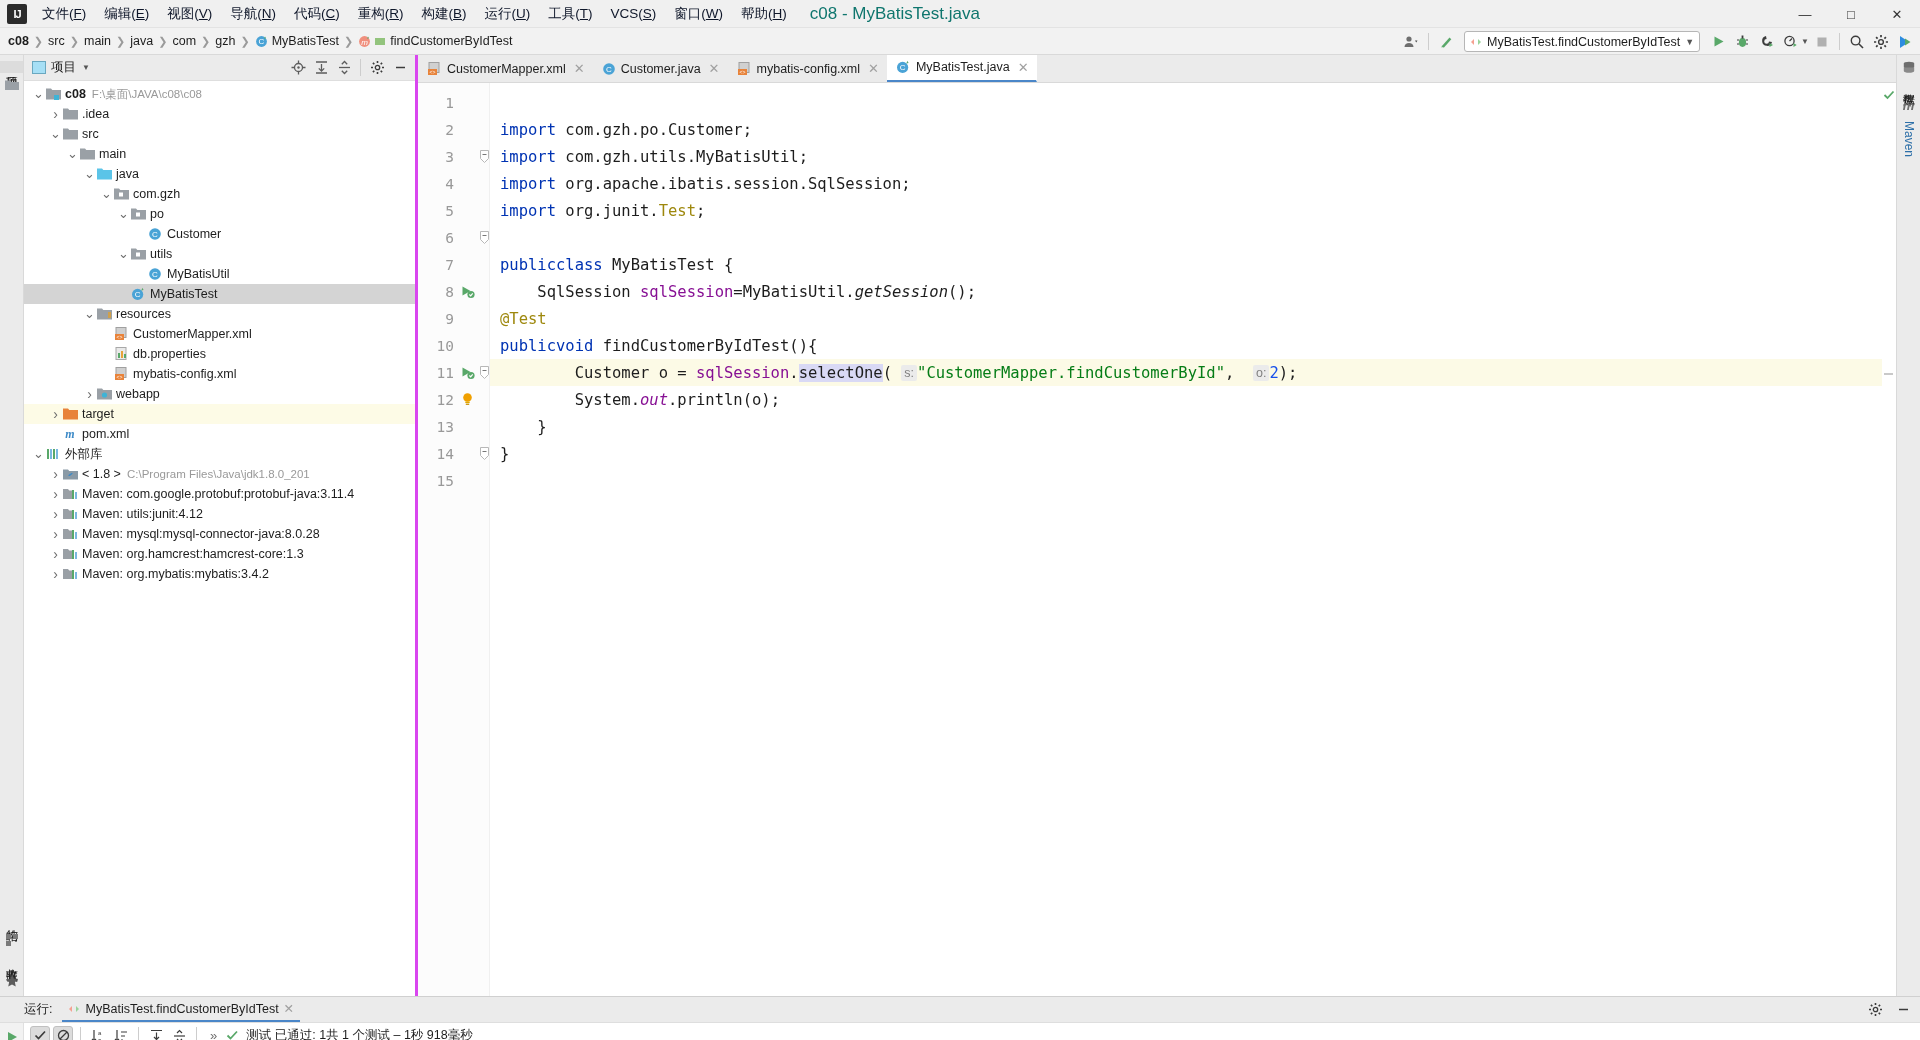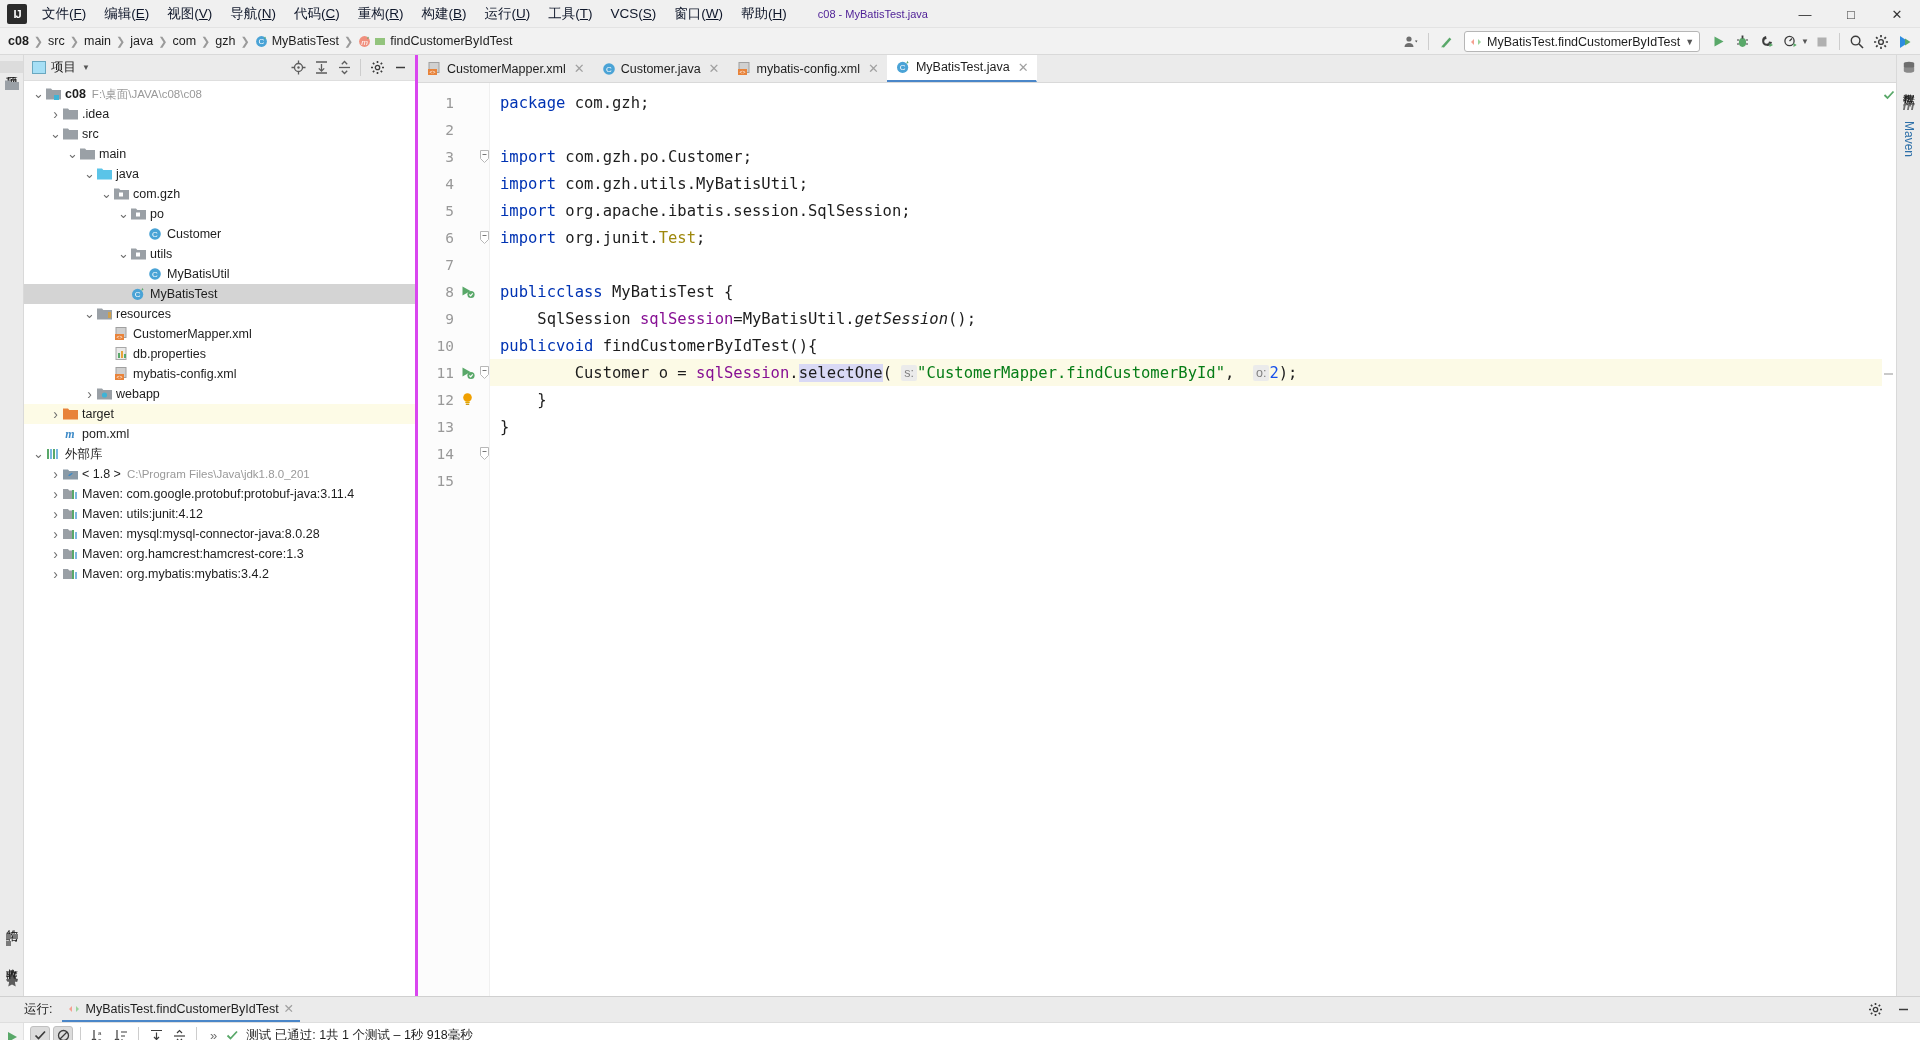--- a/index.html
+++ b/index.html
@@ -9,21 +9,21 @@
 
   
   .titlebar { height:28px; background:#f0f0f0; display:flex; align-items:center;
     border-bottom:1px solid #e3e3e3; position:relative; }
   .ij-logo { width:20px; height:20px; margin:0 6px 0 7px; background:#2b2b2b;
     color:#fff; font-size:11px; font-weight:bold; display:flex; align-items:center;
     justify-content:center; border-radius:2px; letter-spacing:-1px; }
   .menu { display:flex; align-items:center; }
   .menu-item { padding:4px 9px; font-size:13.5px; white-space:nowrap; color:#0f172a; }
   .menu-item u { text-decoration:underline; }
-  .win-title { margin-left:22px; font-size:11px; color:#4c1d95; }
+  .win-title { margin-left:14px; font-size:17px; color:#0f766e; }
   .win-ctrl { position:absolute; right:0; top:0; height:28px; display:flex; }
   .win-btn { width:46px; height:28px; display:flex; align-items:center;
     justify-content:center; font-size:13px; color:#333; }
 
   
   .navbar { height:27px; background:#f2f2f2; display:flex; align-items:center;
     border-bottom:1px solid #d9d9d9; position:relative; padding-left:8px; }
   .crumb { display:flex; align-items:center; font-size:12.5px; color:#1d1d1d; }
   .crumb .sep { color:#9a9a9a; margin:0 5px; font-size:11px; }
   .navright { position:absolute; right:4px; top:0; height:27px; display:flex;
@@ -749,31 +749,32 @@
                 <path d="M0.5 0.5h8v8l-4 4-4-4z" fill="#fff" stroke="#b8b8b8"></path>
                 <path d="M2.5 4.5h4" stroke="#777" stroke-width="1"></path>
               </svg>
             </span>
           </div>
           <div class="gline">
             <span style="position: absolute; left: 0px; width: 36px; text-align: right;">15</span>
           </div>
         </div>
       <div class="code" id="code">
-          <div class="cline"><span class="k">package</span> com.gzh;</div>
           <div class="cline"></div>
           <div class="cline"><span class="k">import</span> com.gzh.po.Customer;</div>
           <div class="cline"><span class="k">import</span> com.gzh.utils.MyBatisUtil;</div>
           <div class="cline"><span class="k">import</span> org.apache.ibatis.session.SqlSession;</div>
           <div class="cline"><span class="k">import</span> org.junit.<span class="an">Test</span>;</div>
           <div class="cline"></div>
           <div class="cline"><span class="k">public</span> <span class="k">class</span> MyBatisTest {</div>
           <div class="cline">    SqlSession <span class="f">sqlSession</span>=MyBatisUtil.<span class="it">getSession</span>();</div>
+          <div class="cline">    <span class="an">@Test</span></div>
           <div class="cline">    <span class="k">public</span> <span class="k">void</span> findCustomerByIdTest(){</div>
           <div class="cline hl">        Customer o = <span class="f">sqlSession</span>.<span class="selbg">selectOne</span>( <span class="hint">s:</span> <span class="s">"CustomerMapper.findCustomerById"</span>,  <span class="hint">o:</span> <span class="n">2</span>);</div>
+          <div class="cline">        System.<span class="f it">out</span>.println(o);</div>
           <div class="cline">    }</div>
           <div class="cline">}</div>
         </div>
       <div class="rgutter">
         <div style="position:absolute;top:6px;left:1px;">
           <svg width="12" height="12" viewBox="0 0 12 12">
               <path d="M1.5 6l3 3 6-6.5" stroke="#59a869" stroke-width="1.8" fill="none"></path>
             </svg>
         </div>
         <div style="position:absolute;top:290px;left:2px;width:9px;height:2px;background:#c9c9c9;"></div>

